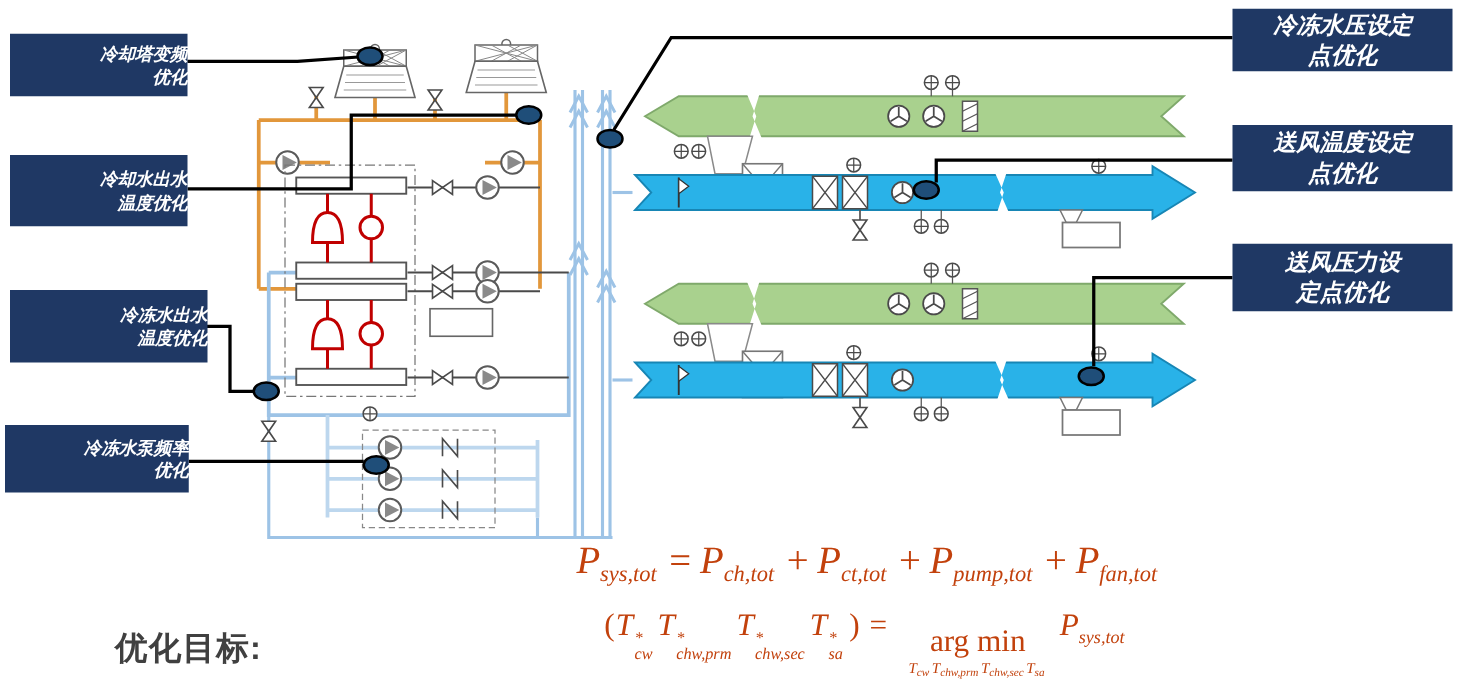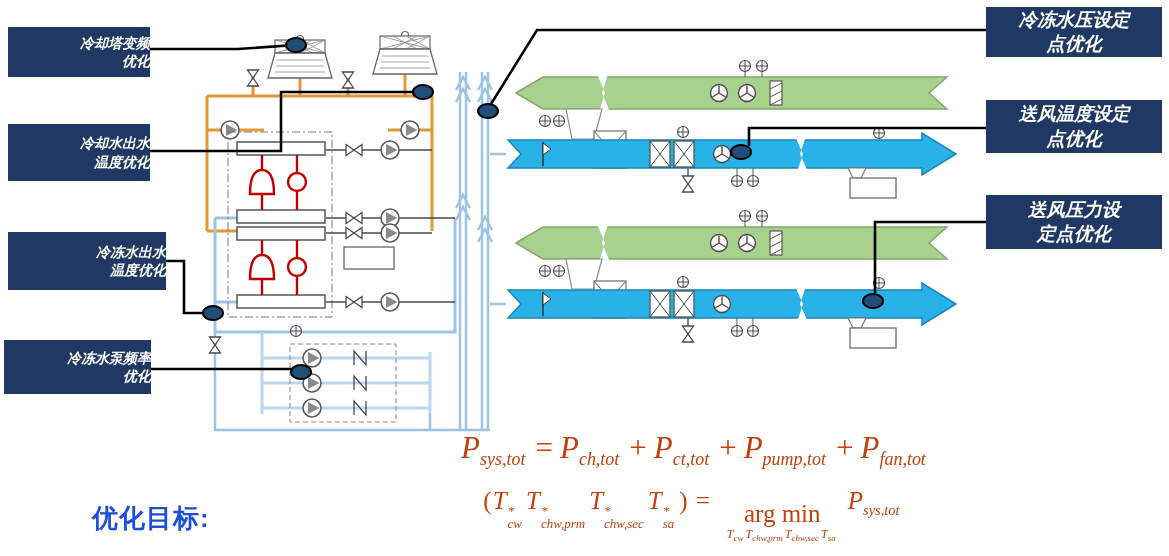--- a/index.html
+++ b/index.html
@@ -14,21 +14,21 @@
   .callout {
     position:absolute; background:#1F3864; color:#fff; font-weight:bold;
     display:flex; flex-direction:column; align-items:center; justify-content:center;
     text-align:center; line-height:1.32;font-style:italic;
   }
   .callout.cl-left  { font-size:14px;align-items:flex-end; }
   .callout.cl-right { font-size:18.5px; }
 
   .objective-label {
     position:absolute; left:92px; top:501px; font-size:26px; font-weight:bold;
-    color:#1d4ed8; letter-spacing:1px;
+    color:#404040; letter-spacing:1px;
   }
 
   .eq {
     position:absolute; color:#c2410c; white-space:nowrap;
     font-family:"Liberation Serif","DejaVu Serif",serif;
   }
   .eq .v  { font-style:italic; }
   .eq sub { font-size:0.58em; font-style:italic; margin-right:3px; }
   .eq .o  { font-style:normal; padding:0 7px; }
   .eq .pn { font-style:normal; padding:0 1px; }

